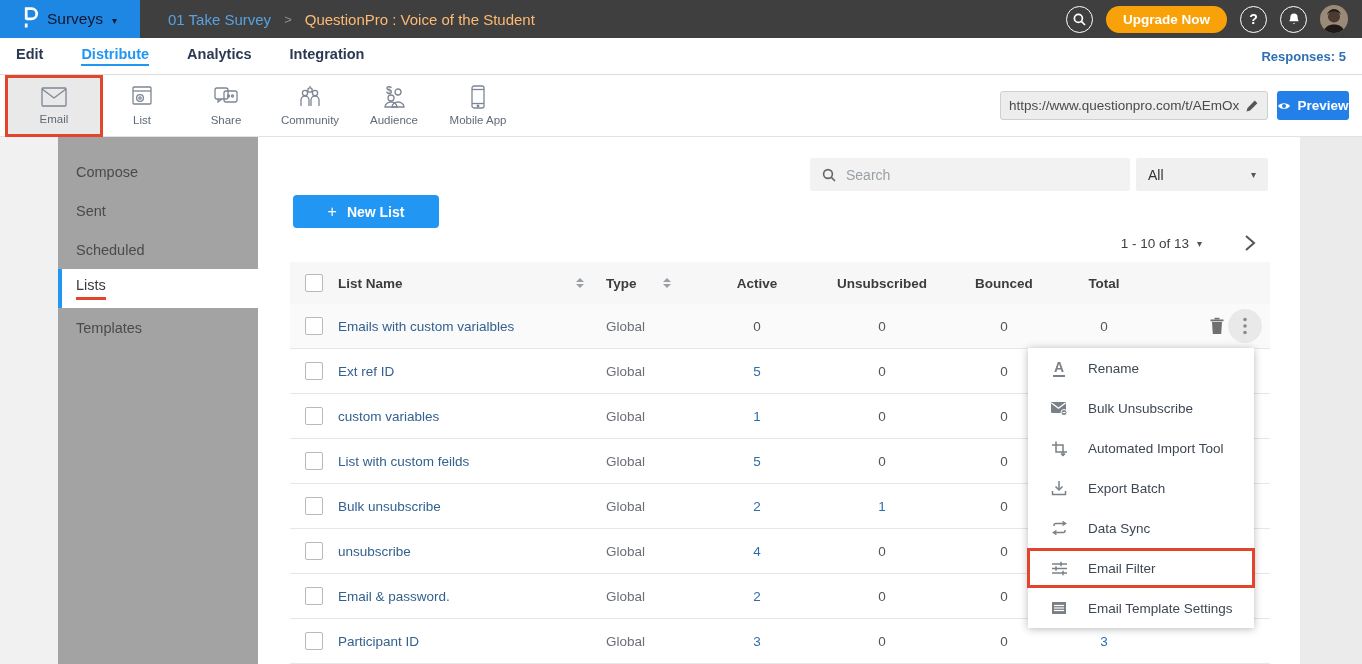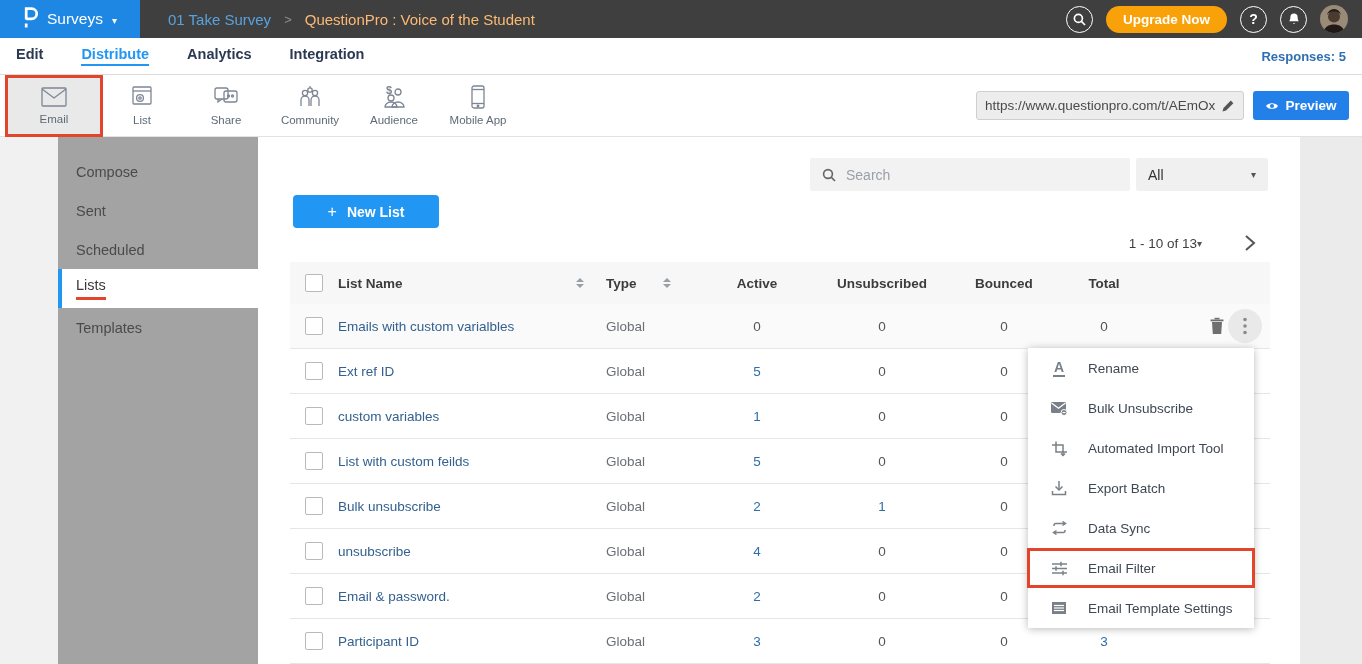--- a/index.html
+++ b/index.html
@@ -1,21 +1,21 @@
 <!DOCTYPE html>
 <html><head>
 <meta charset="utf-8">
 <style>
   * { margin:0; padding:0; box-sizing:border-box; }
   html,body { width:1362px; height:664px; overflow:hidden; }
   body { font-family:"Liberation Sans", sans-serif; background:#ebebeb; position:relative; }
 
   
   .topbar { height:38px; background:#3f3f3f; display:flex; align-items:center; }
-  .brand { width:140px; height:38px; background:#1e87e4; color:#ffffff; display:flex; align-items:center; justify-content:center; gap:9px; cursor:pointer; }
+  .brand { width:140px; height:38px; background:#1e87e4; color:#0f172a; display:flex; align-items:center; justify-content:center; gap:9px; cursor:pointer; }
   .brand .product { font-size:15.5px; }
   .brand .caret { font-size:10px; margin-top:2px; }
   .crumbs { margin-left:28px; font-size:15px; display:flex; align-items:center; gap:13px; }
   .crumb-folder { color:#59a2de; cursor:pointer; }
   .crumb-sep { color:#8f8f8f; font-size:13px; }
   .crumb-title { color:#fdba74; }
   .top-right { margin-left:auto; display:flex; align-items:center; gap:13px; padding-right:14px;justify-content:flex-end; }
   .circle-btn { width:27px; height:27px; border:1.5px solid #fff; border-radius:50%; color:#fff; display:flex; align-items:center; justify-content:center; font-size:14px; font-weight:bold; cursor:pointer; background:transparent; }
   .upgrade { height:27px; padding:0 17px; background:#f9a109; border:none; border-radius:14px; color:#fff; font-weight:bold; font-size:13.5px; display:flex; align-items:center; cursor:pointer; }
   .avatar { width:28px; height:28px; border-radius:50%; overflow:hidden; cursor:pointer; }
@@ -27,21 +27,21 @@
   .responses { margin-left:auto; color:#2e6fb3; font-size:13px; font-weight:bold; cursor:pointer; }
 
   
   .toolbar { height:62px; background:#fff; border-bottom:1px solid #e2e2e2; display:flex; align-items:center; position:relative; }
   .channels { display:flex; margin-left:8px; height:100%; align-items:center; }
   .channel { width:84px; height:56px; display:flex; flex-direction:column; align-items:center; justify-content:center; gap:5px; color:#5f6a76; font-size:11.5px; cursor:pointer; }
   .channel svg { stroke:#7d8694; fill:none; stroke-width:1.3; }
   .channel.selected { width:92px; background:#e9e9e9; position:relative; outline:3px solid #e2442c; outline-offset:0px; }
   .url-box { margin-left:auto; width:268px; height:29px; background:#ededed; border:1px solid #cfcfcf; border-radius:3px; display:flex; align-items:center; padding:0 8px; gap:6px; margin-right:9px; }
   .url-box input { flex:1; min-width:0; background:transparent; border:none; outline:none; font-size:13.5px; color:#4a4a4a; font-family:"Liberation Sans",sans-serif; }
-  .preview-btn { width:96px; height:29px; background:#2380e8; border:none; border-radius:3px; color:#fff; font-size:13.5px; font-weight:bold; display:flex; align-items:center; justify-content:center; gap:6px; margin-right:13px; cursor:pointer; }
+  .preview-btn { width:72px; height:29px; background:#2380e8; border:none; border-radius:3px; color:#fff; font-size:13.5px; font-weight:bold; display:flex; align-items:center; justify-content:center; gap:6px; margin-right:13px; cursor:pointer; }
 
   
   .workspace { position:relative; height:527px; display:flex; background:#ebebeb; }
   .left-strip { width:58px; background:#f1f1f1; }
   .sidebar { width:200px; background:#a3a3a3; padding-top:15px; font-size:14.5px; color:#4a4a4a; }
   .side-item { height:39px; display:flex; align-items:center; padding-left:18px; cursor:pointer; }
   .side-item.active { background:#fff; border-left:4px solid #2196f3; padding-left:14px; color:#3a3a3a; }
   .side-item.active .lbl { border-bottom:3px solid #e2442c; padding-bottom:4px; }
   .panel { width:1042px; background:#fff; position:relative; }
   .right-strip { flex:1; background:#ebebeb; }
@@ -52,21 +52,21 @@
   .search-box input { flex:1; background:transparent; border:none; outline:none; font-size:14px; color:#444; font-family:"Liberation Sans",sans-serif; }
   .search-box input::placeholder { color:#9aa0a6; }
   .all-select { width:132px; height:33px; background:#f0f0f0; display:flex; align-items:center; justify-content:space-between; padding:0 12px; font-size:14px; color:#333; border-radius:2px; cursor:pointer; }
   .dd-caret { font-size:10px; color:#555; }
 
   .newlist-row { margin:4px 0 0 35px; }
   .newlist-btn { width:146px; height:33px; background:#2196f3; border:none; border-radius:4px; color:#fff; font-size:14px; font-weight:bold; display:flex; align-items:center; justify-content:center; gap:10px; cursor:pointer; }
   .newlist-btn .plus { font-weight:normal; font-size:16px; }
 
   .pager-row { display:flex; align-items:center; justify-content:flex-end; margin:6px 44px 0 0; gap:42px; font-size:13.5px; color:#3f3f3f; }
-  .range { display:flex; align-items:center; cursor:pointer; }
+  .range { display:flex; align-items:center; gap:8px; cursor:pointer; }
   .next-btn { cursor:pointer; display:flex; }
 
   
   .table { margin:10px 30px 0 32px; font-size:13.5px; }
   .thead, .trow { display:grid; grid-template-columns:48px 260px 104px 110px 140px 104px 96px 1fr; align-items:center; }
   .thead { background:#f7f7f7; height:42px; color:#3c3c3c; font-weight:bold; }
   .trow { height:45px; border-bottom:1px solid #e6e6e6; }
   .trow.hovered { background:#fafafa; }
   .c-check { display:flex; justify-content:center; }
   .checkbox { width:18px; height:18px; border:1.5px solid #b9b9b9; border-radius:2px; background:#fff; cursor:pointer; }

